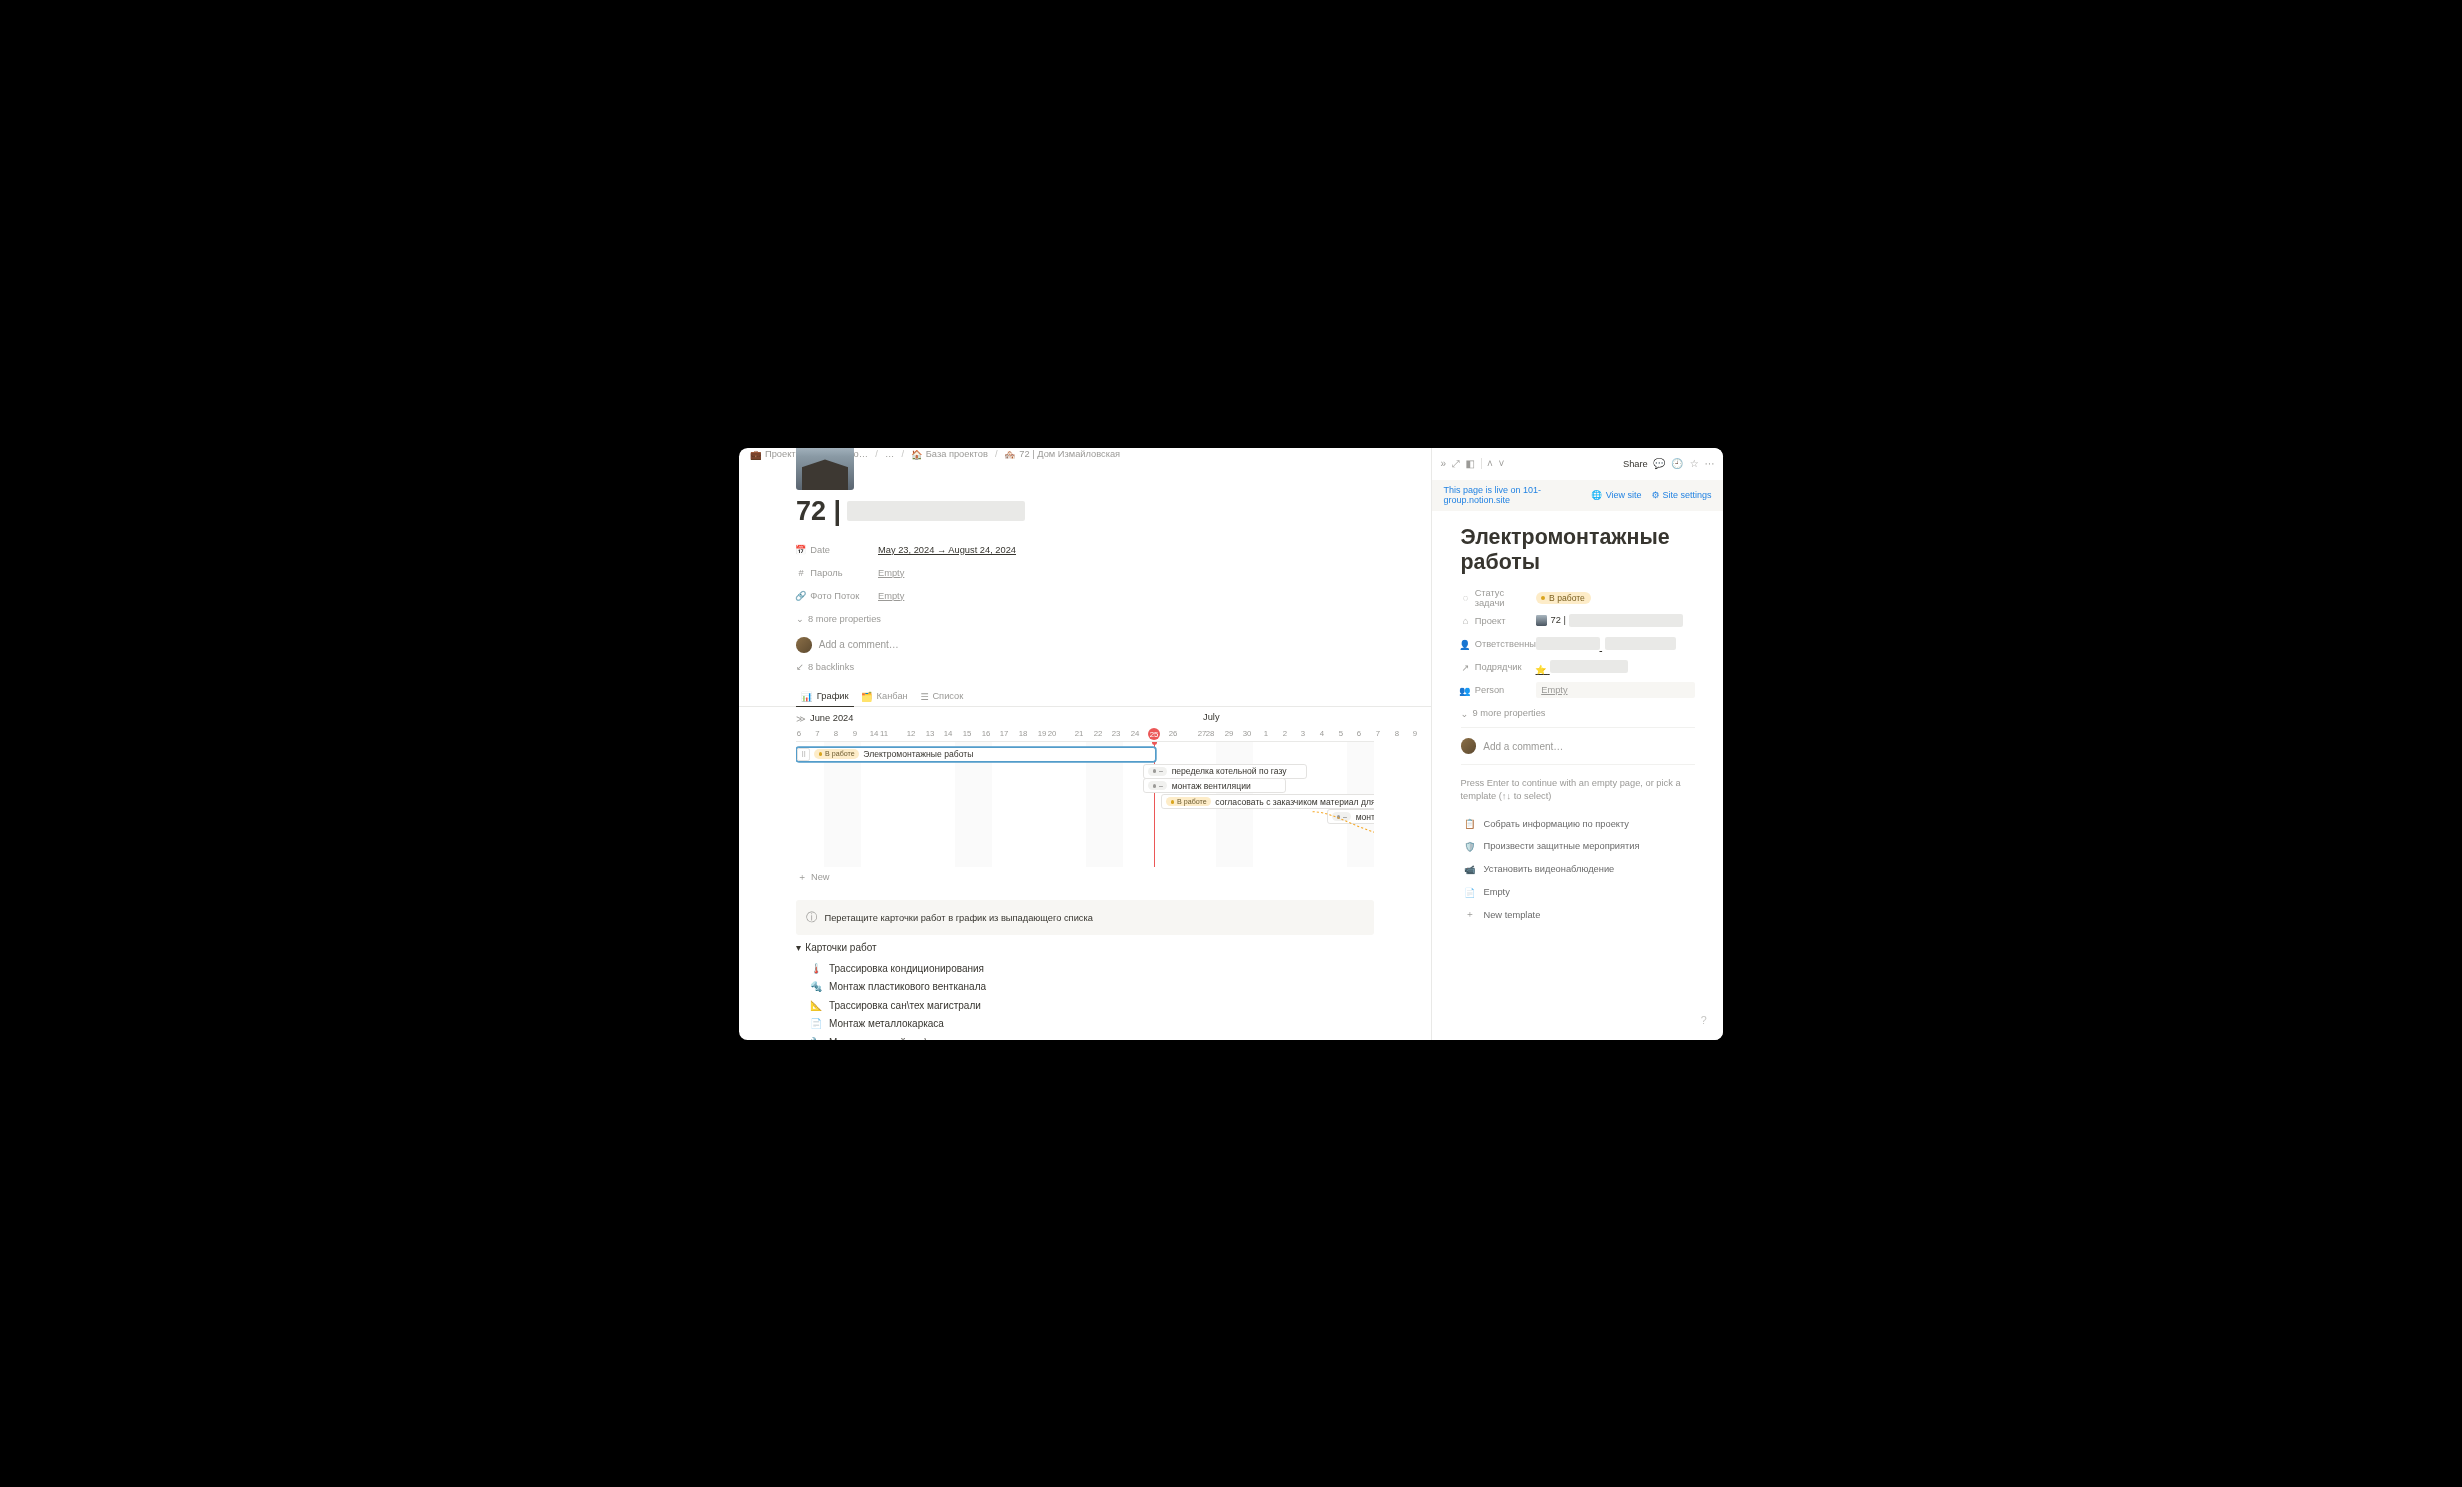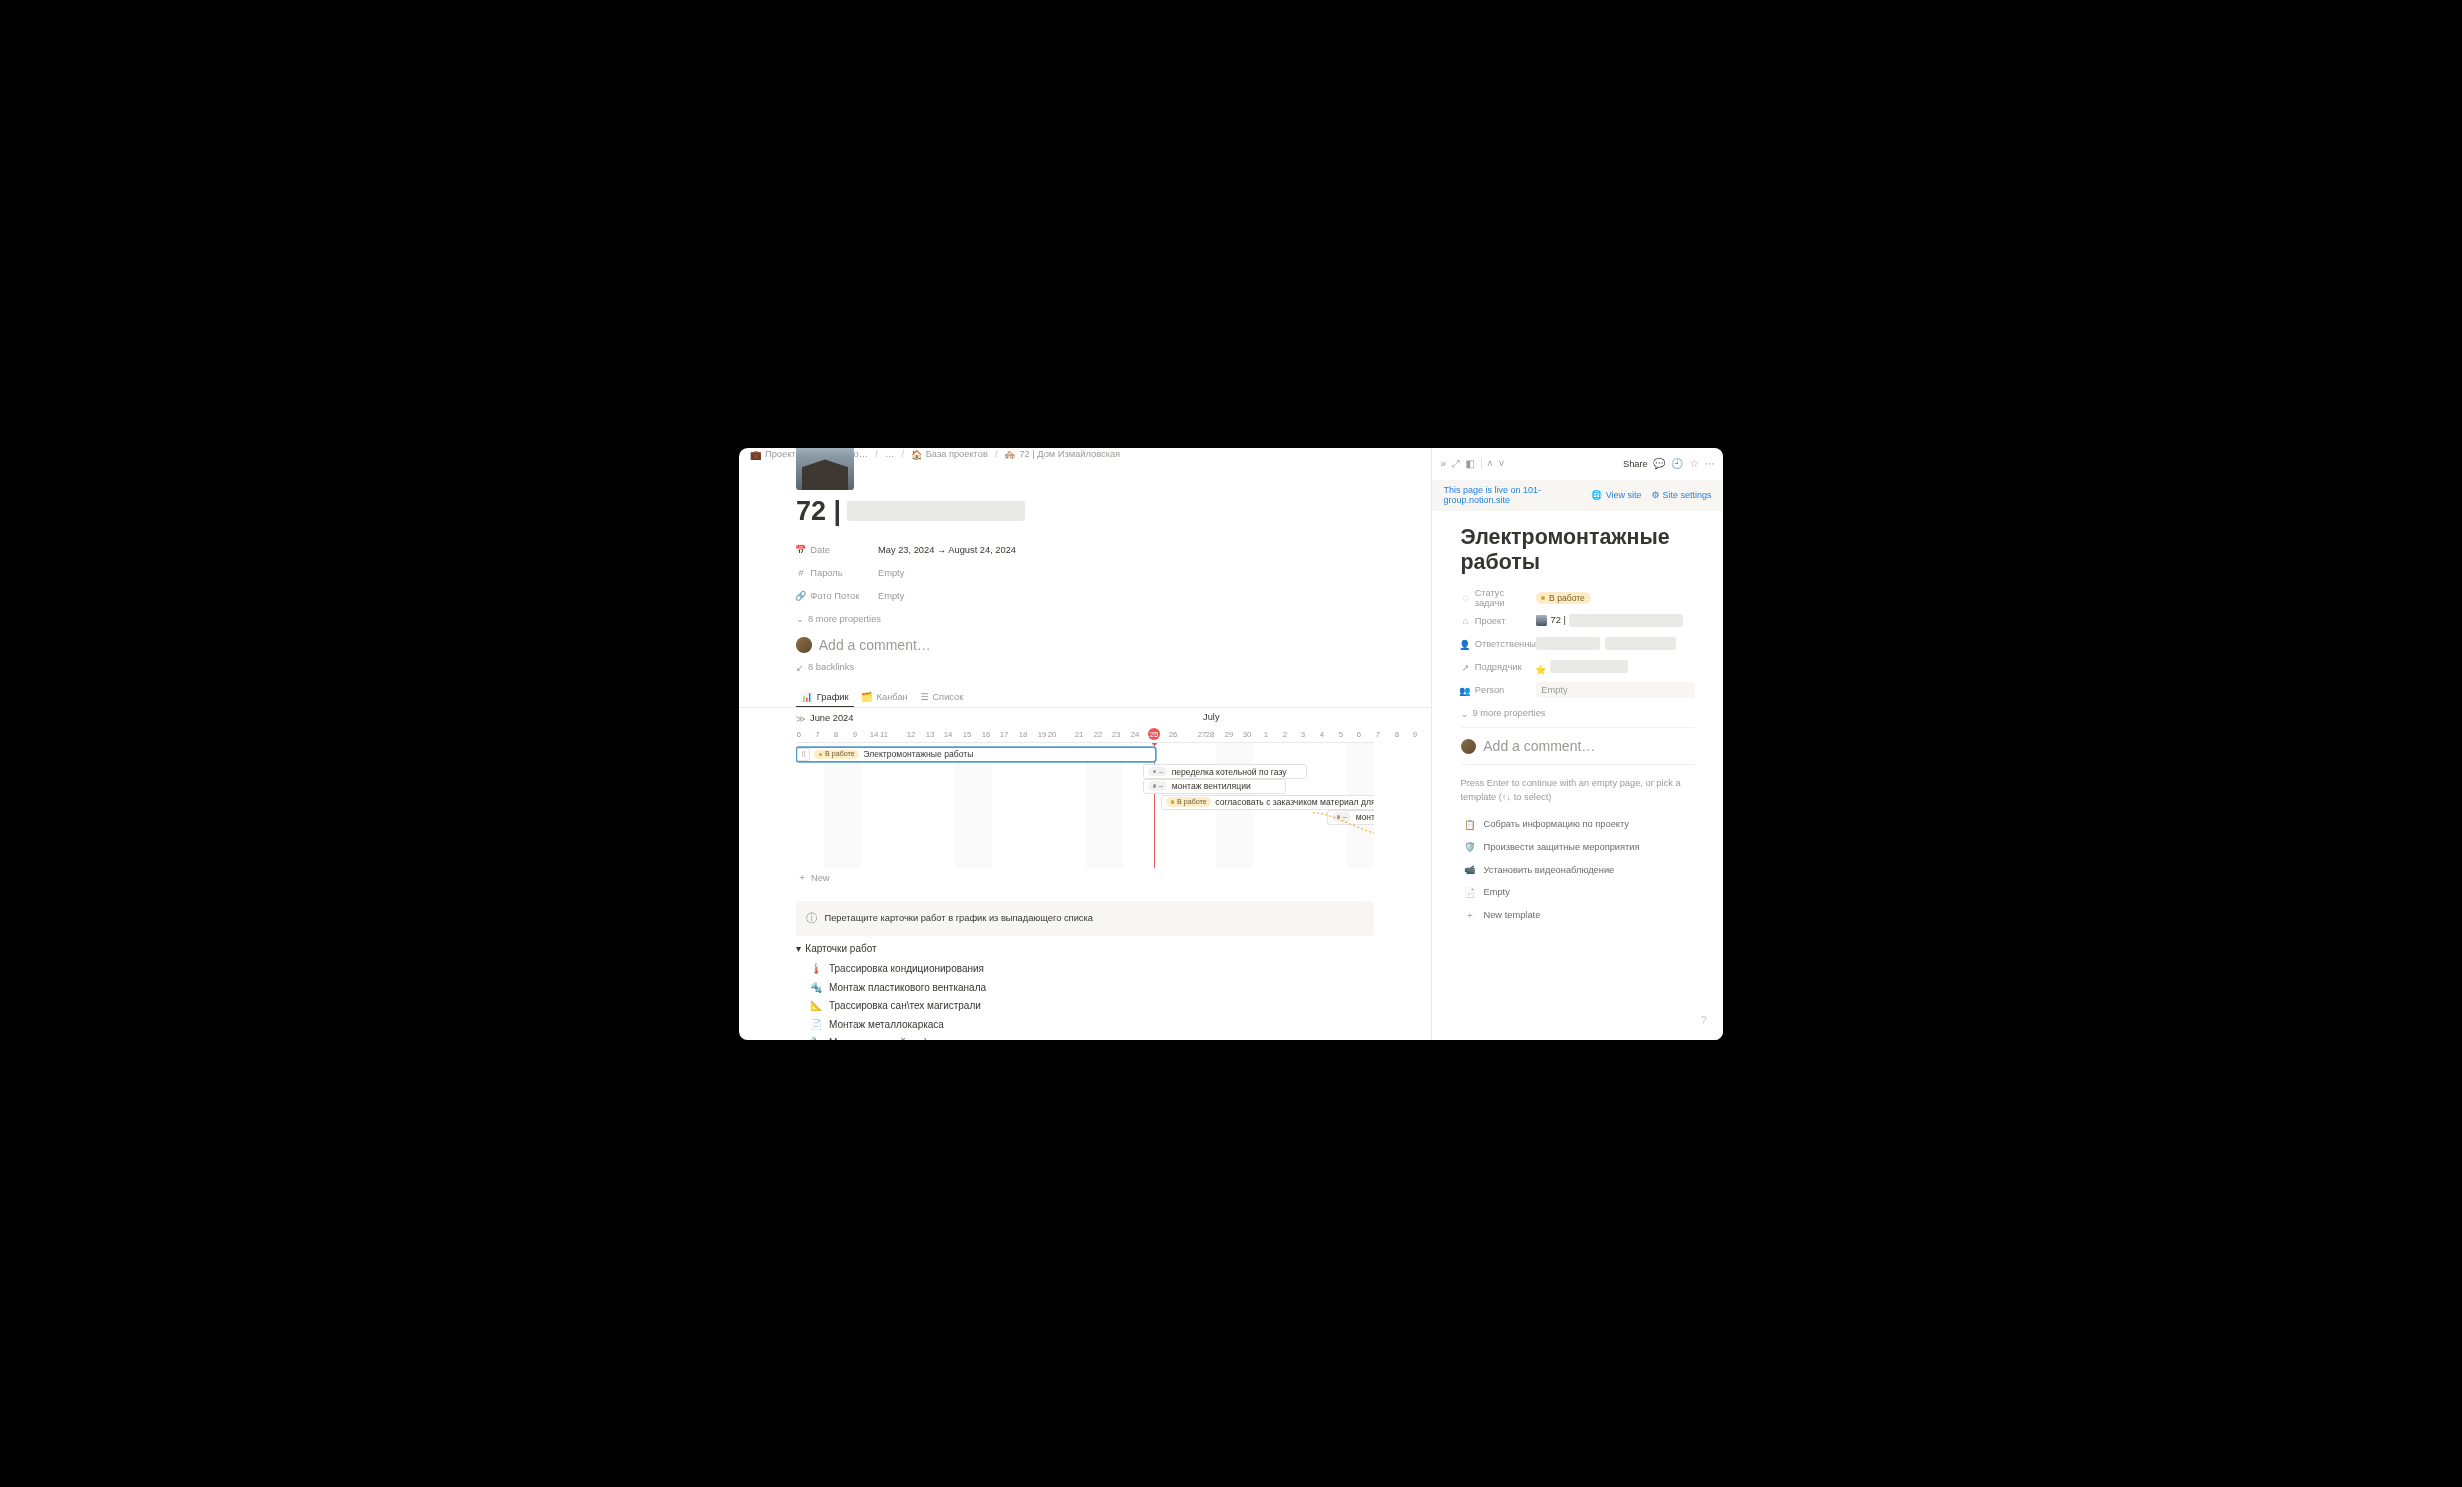--- a/index.html
+++ b/index.html
@@ -24,28 +24,28 @@
 .page-icon { width: 58px; height: 56px; border-radius: 2.9px; background: linear-gradient(180deg, #c7d5e0 0%, #8a9aa5 40%, #5a6570 100%); position: relative; top: -27px; margin-bottom: -21.4px; overflow: hidden; }
 .page-icon::after { content: ""; position: absolute; bottom: 0; left: 10%; width: 80%; height: 55%; background: #3d3832; clip-path: polygon(50% 0, 100% 25%, 100% 100%, 0 100%, 0 25%); }
 .page-title { font-size: 27px; font-weight: 700; color: #37352f; margin-bottom: 5.7px; display: flex; align-items: center; gap: 5.7px; }
 .redact-lg { display: inline-block; width: 178px; height: 20px; background: #e9e9e7; border-radius: 2.1px; }
 
 
 .props { padding: 0 57px; margin-top: 5.7px; }
 .prop-row { display: flex; align-items: center; height: 23px; font-size: 9.3px; }
 .prop-label { width: 82px; display: flex; align-items: center; gap: 4.3px; color: #9b9a97; }
 .prop-label .ic { width: 10px; height: 10px; display: flex; align-items: center; justify-content: center; font-size: 9.3px; }
-.prop-value { color: #37352f; }
+.prop-value { color: #37352f; text-decoration: underline; }
 .prop-value.empty { color: #9b9a97; }
 .more-props { display: flex; align-items: center; gap: 4.3px; color: #9b9a97; font-size: 9.3px; height: 23px; cursor: pointer; }
 
 
 .comment-row { padding: 5.7px 57px; display: flex; align-items: center; gap: 7.1px; border-top: 0.7px solid transparent; }
 .avatar { width: 15.7px; height: 15.7px; border-radius: 50%; background: linear-gradient(135deg, #8b6f47, #5d4a30); }
-.comment-placeholder { color: #9b9a97; font-size: 14px; }
+.comment-placeholder { color: #9b9a97; font-size: 10px; }
 
 
 .backlinks { padding: 2.9px 57px 5.7px; display: flex; align-items: center; gap: 4.3px; color: #9b9a97; font-size: 9.3px; cursor: pointer; }
 
 
 .view-tabs { padding: 0 57px; display: flex; gap: 1.4px; border-bottom: 0.7px solid #e9e9e7; margin-top: 8.6px; }
 .tab { padding: 4.3px 5.7px; display: flex; align-items: center; gap: 3.6px; font-size: 9.3px; color: #9b9a97; cursor: pointer; border-bottom: 1.4px solid transparent; margin-bottom: -0.7px; }
 .tab.active { color: #37352f; border-bottom-color: #37352f; font-weight: 500; }
 
 

